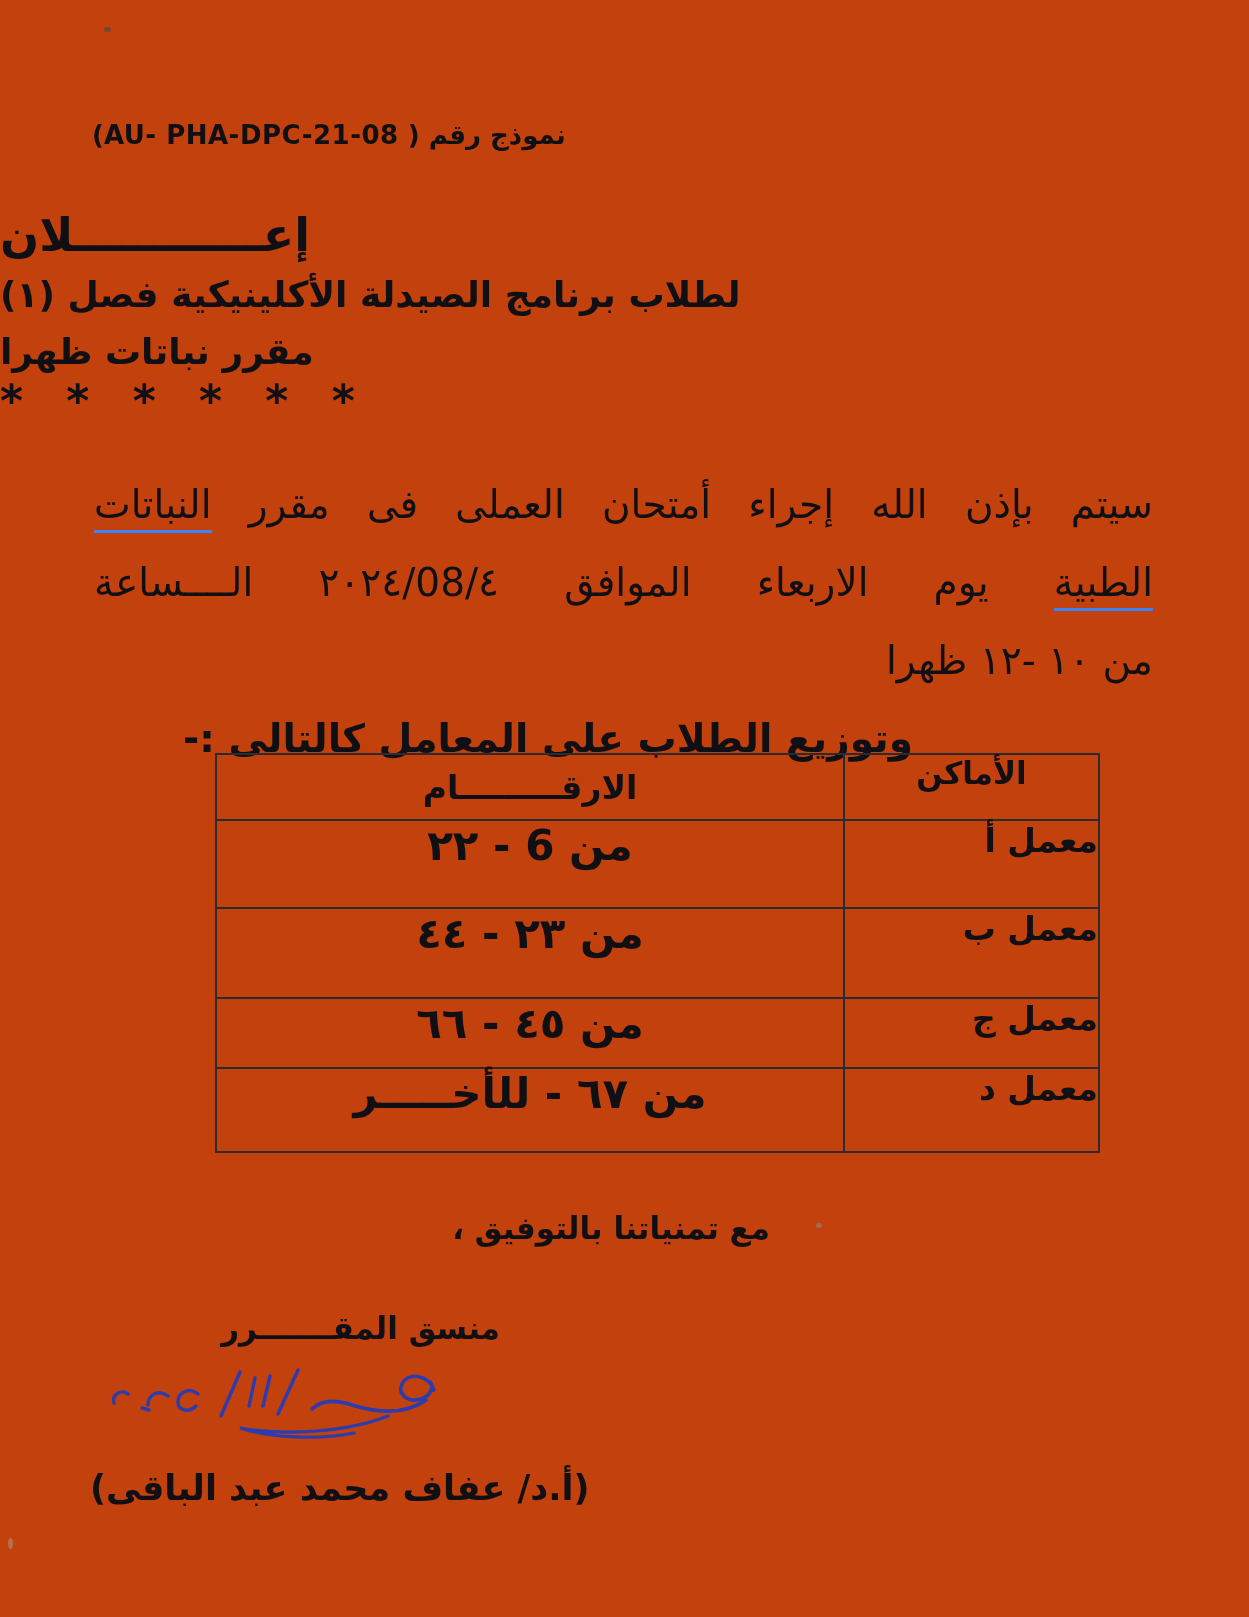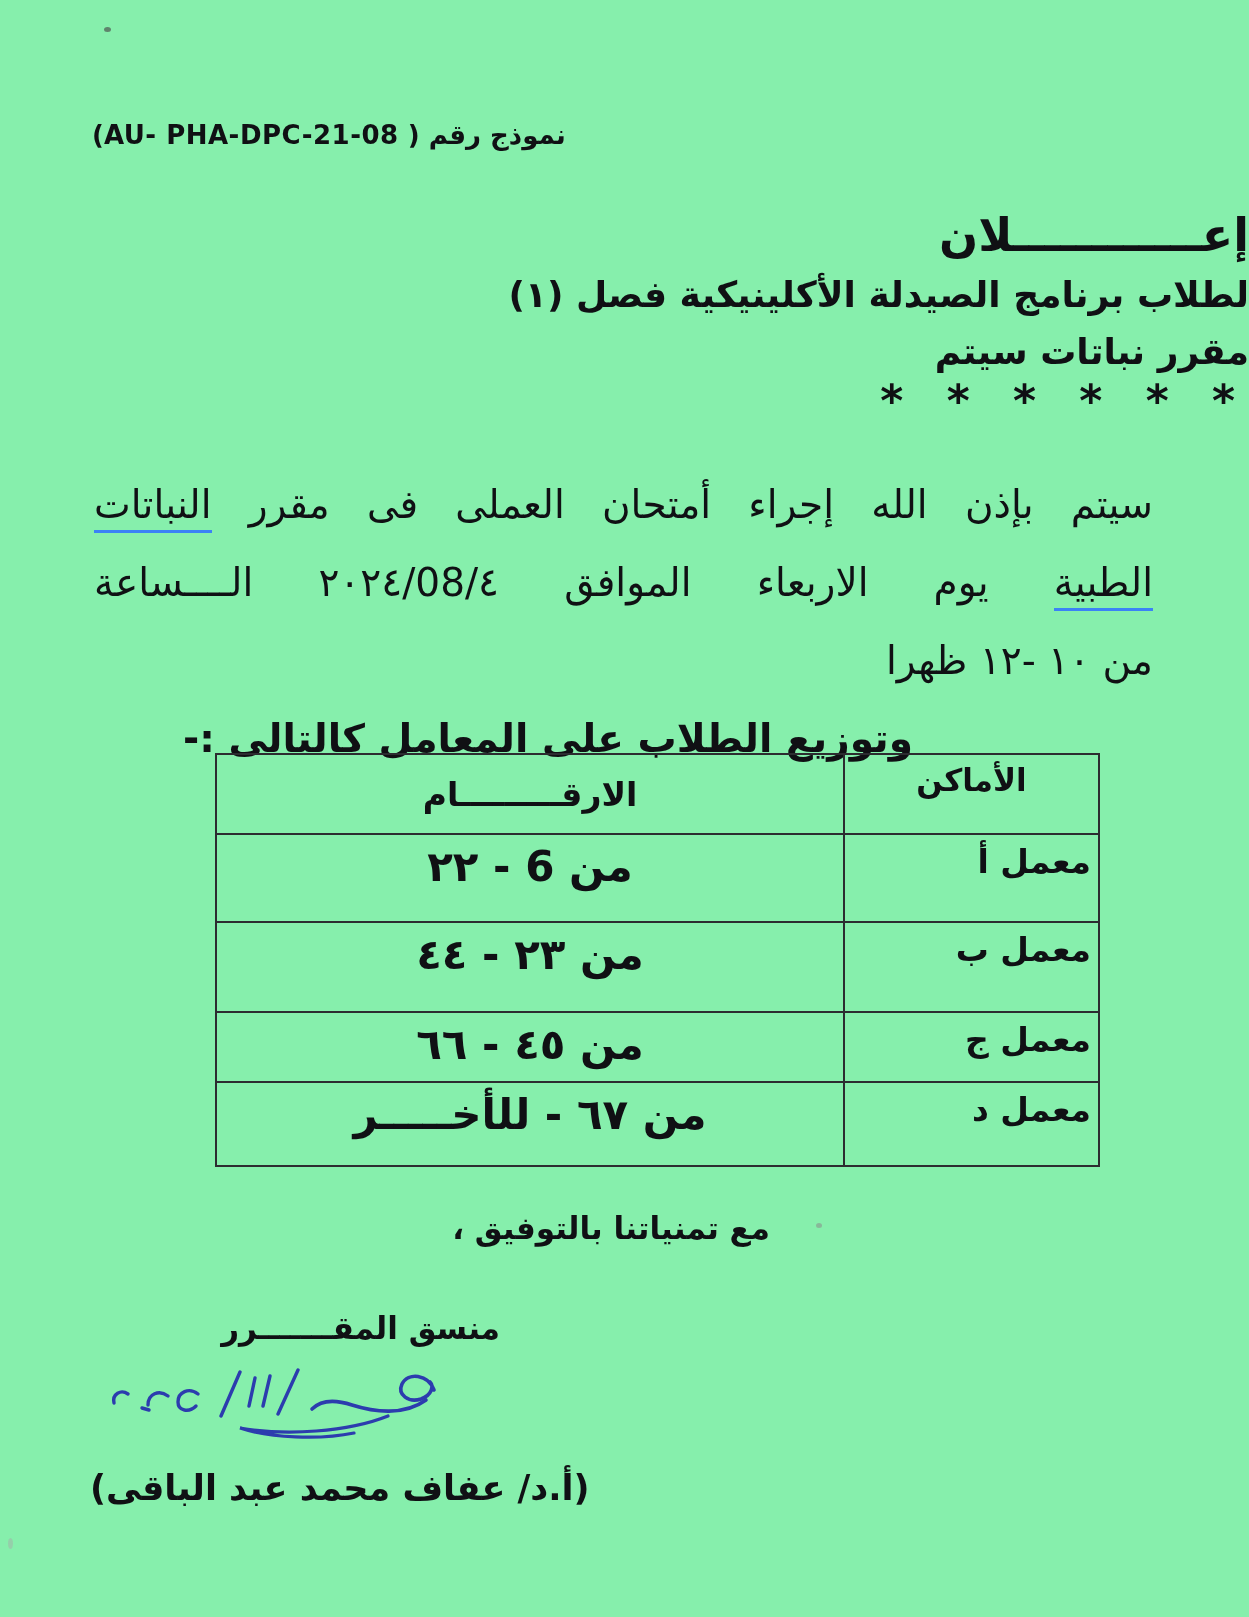--- a/index.html
+++ b/index.html
@@ -1,31 +1,31 @@
 <!DOCTYPE html>
 <html lang="ar" dir="rtl"><head>
 <meta charset="utf-8">
 <style>
   html,body{margin:0;padding:0;background:#e8e8e8;}
   .page{
     position:relative;
     width:1249px;height:1617px;
     margin:0 auto;
-    background:#86efac;
+    background:#c2410c;
     font-family:"DejaVu Sans",sans-serif;
     color:#101014;
     direction:rtl;
     overflow:hidden;
   }
   .form-number{
     position:absolute;left:92px;top:120px;
     font-size:26px;font-weight:bold;white-space:nowrap;
     letter-spacing:.5px;
   }
-  .title-block{position:absolute;left:0;right:0;top:204px;text-align:right;}
+  .title-block{position:absolute;left:0;right:0;top:204px;text-align:left;}
   .title-main{font-size:46px;font-weight:bold;line-height:62px;}
   .title-sub{font-size:36px;font-weight:bold;line-height:58px;}
   .title-course{font-size:36px;font-weight:bold;line-height:56px;}
   .stars{font-size:44px;font-weight:bold;letter-spacing:14px;line-height:42px;}
   .body-block{
     position:absolute;left:94px;right:96px;top:466px;
     font-size:39px;line-height:78px;
   }
   .b-line{display:block;}
   .b-just{text-align:justify;text-align-last:justify;}
@@ -35,21 +35,21 @@
     padding-bottom:3px;
   }
   .b-bold{font-weight:bold;padding-left:40px;padding-right:240px;white-space:nowrap;}
   table.lab-table{
     position:absolute;left:215px;top:753px;
     width:885px;border-collapse:collapse;
     table-layout:fixed;
   }
   table.lab-table td,table.lab-table th{
     border:2px solid #2c2c30;
-    padding:7px;
+    padding:0;
   }
   .col-places{width:255px;}
   .col-numbers{width:628px;}
   th.h-numbers{
     height:64px;font-size:33px;font-weight:bold;text-align:center;vertical-align:middle;
   }
   th.h-places{
     font-size:31px;font-weight:bold;text-align:center;vertical-align:top;
     padding:6px 16px 0 0;
     border-radius:10px;
@@ -89,21 +89,21 @@
 
   <div class="speck speck1"></div>
   <div class="speck speck2"></div>
   <div class="speck speck3"></div>
 
   <div class="form-number">نموذج رقم ( AU- PHA-DPC-21-08)</div>
 
   <div class="title-block">
     <div class="title-main">إعــــــــــــلان</div>
     <div class="title-sub">لطلاب برنامج الصيدلة الأكلينيكية فصل (١)</div>
-    <div class="title-course">مقرر نباتات سيتم</div>
+    <div class="title-course">مقرر نباتات ظهرا</div>
     <div class="stars">* * * * * *</div>
   </div>
 
   <div class="body-block">
     <span class="b-line b-just"><span>سيتم بإذن الله إجراء أمتحان العملى فى مقرر </span><span class="u-word">النباتات</span></span>
     <span class="b-line b-just"><span class="u-word">الطبية</span><span> يوم الاربعاء الموافق ٢٠٢٤/08/٤ الــــساعة</span></span>
     <span class="b-line b-right">من ١٠ -١٢ ظهرا</span>
     <span class="b-line b-right b-bold">وتوزيع الطلاب على المعامل كالتالى :-</span>
   </div>
 

